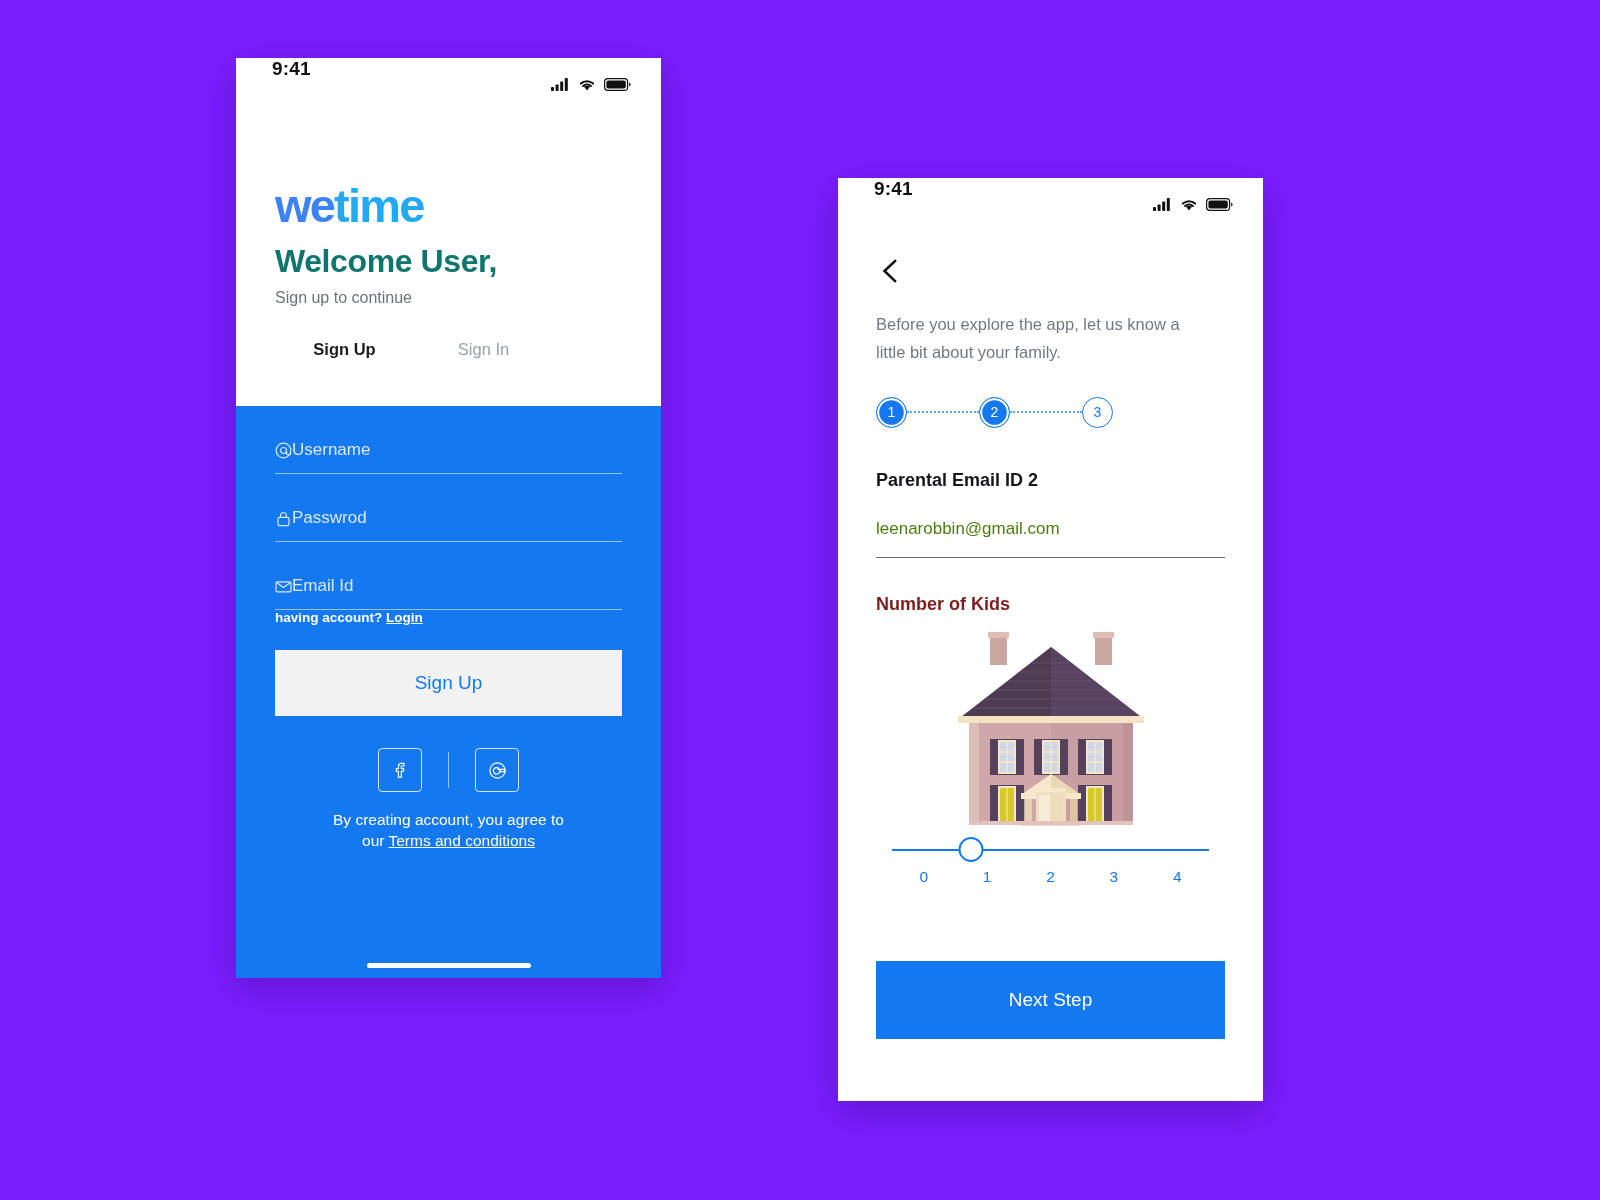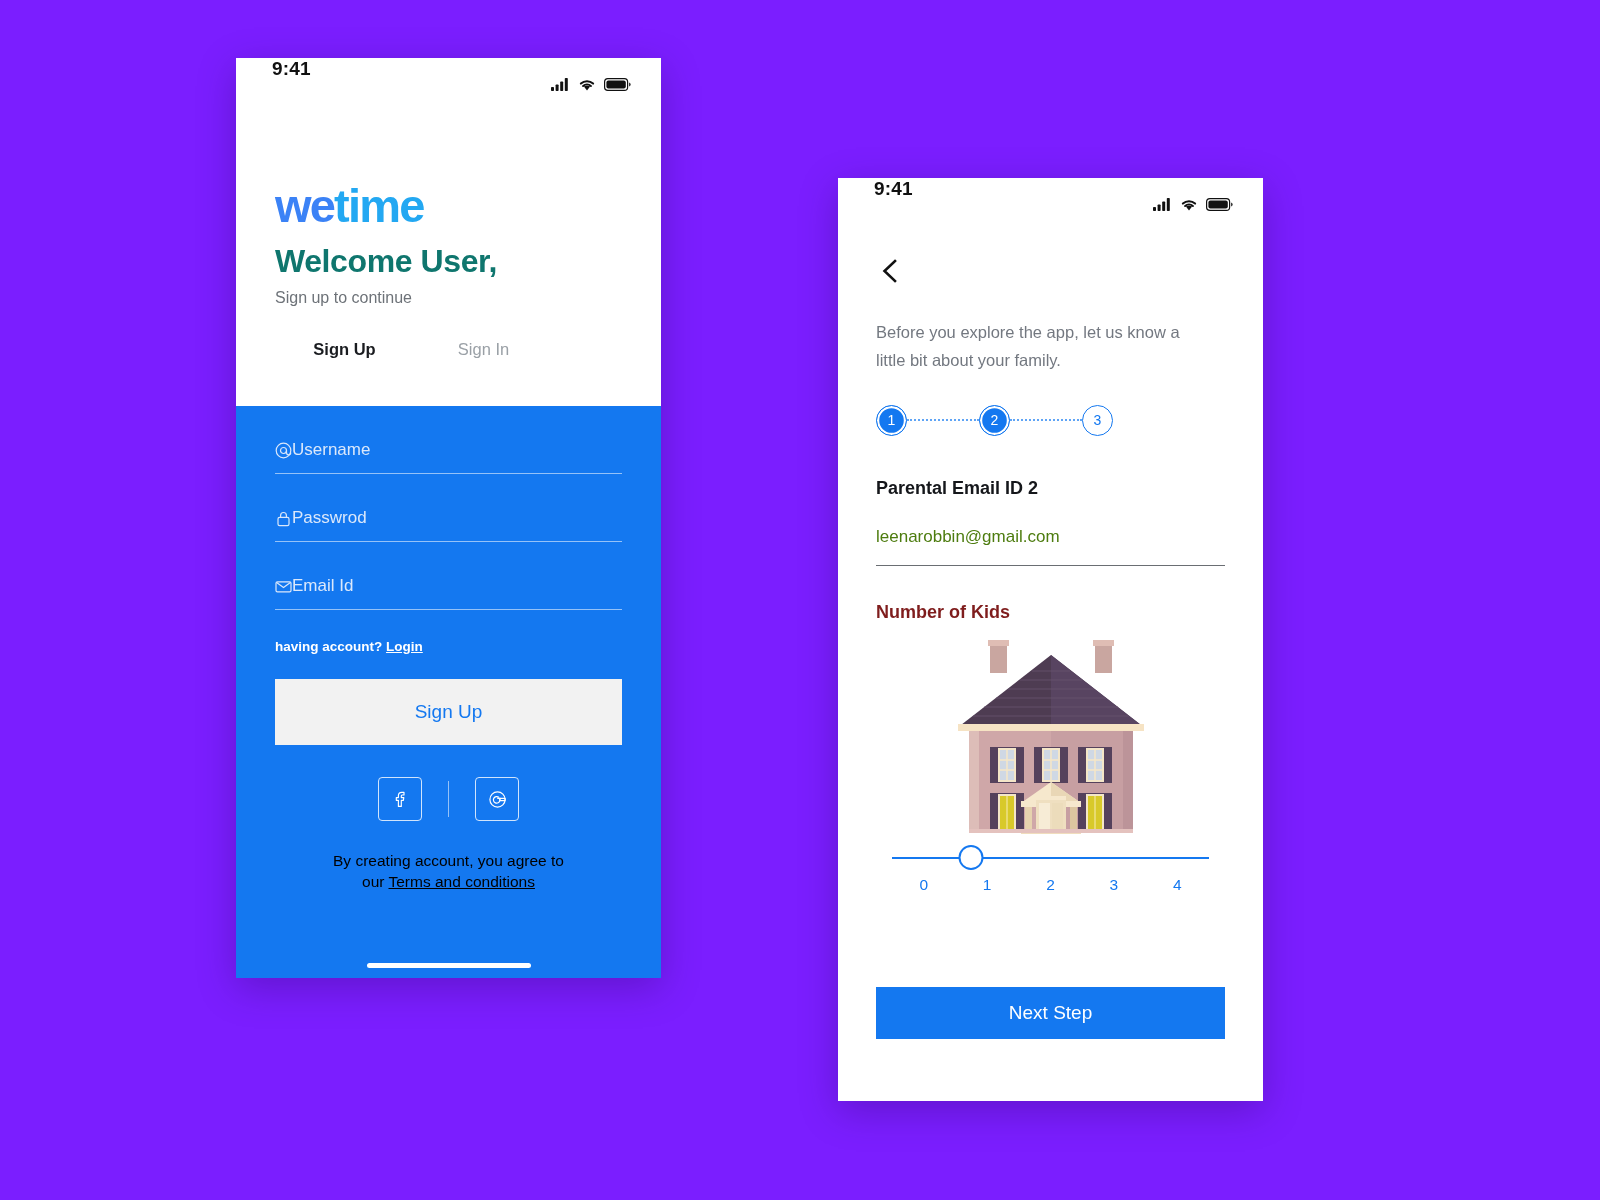--- a/index.html
+++ b/index.html
@@ -145,21 +145,20 @@
   .field-label {
     font-size: 17px;
     color: #dbe8fb;
   }
   .field-line {
     height: 1px;
     background: rgba(255,255,255,0.55);
   }
 
   .having {
-    margin-top: 29px;
     font-size: 13.5px;
     color: #ffffff;
     font-weight: bold;
   }
   .having .login-link {
     text-decoration: underline;
     cursor: pointer;
   }
 
   .signup-btn {
@@ -191,24 +190,24 @@
     justify-content: center;
     cursor: pointer;
   }
   .social-div {
     width: 1.6px;
     height: 36px;
     background: rgba(255,255,255,0.55);
   }
 
   .terms {
-    margin-top: 30px;
+    margin-top: 18px;
     text-align: center;
     font-size: 15.5px;
-    color: #000000;
+    color: #ffffff;
     line-height: 1.33;
   }
   .terms u { cursor: pointer; }
 
   .home-indicator {
     position: absolute;
     left: 50%;
     transform: translateX(-50%);
     bottom: 10px;
     width: 164px;
@@ -228,21 +227,21 @@
   }
 
   .family-title {
     margin-top: 32px;
     font-size: 32px;
     font-weight: bold;
     color: #15171b;
     letter-spacing: -0.6px;
   }
   .family-sub {
-    margin-top: 28px;
+    margin-top: 20px;
     font-size: 16.5px;
     color: #737880;
     line-height: 1.72;
     max-width: 330px;
   }
 
   
   .steps {
     margin-top: 30px;
     display: flex;
@@ -341,21 +340,21 @@
     text-align: center;
     font-size: 15.5px;
     color: #1478F0;
   }
 
   .next-btn {
     position: absolute;
     left: 38px;
     right: 38px;
     bottom: 62px;
-    height: 52px;
+    height: 78px;
     background: #1478F0;
     border: none;
     color: #ffffff;
     font-size: 19px;
     font-family: "Liberation Sans", sans-serif;
     cursor: pointer;
     margin-top: 17px;
   }
 </style>
 </head>

